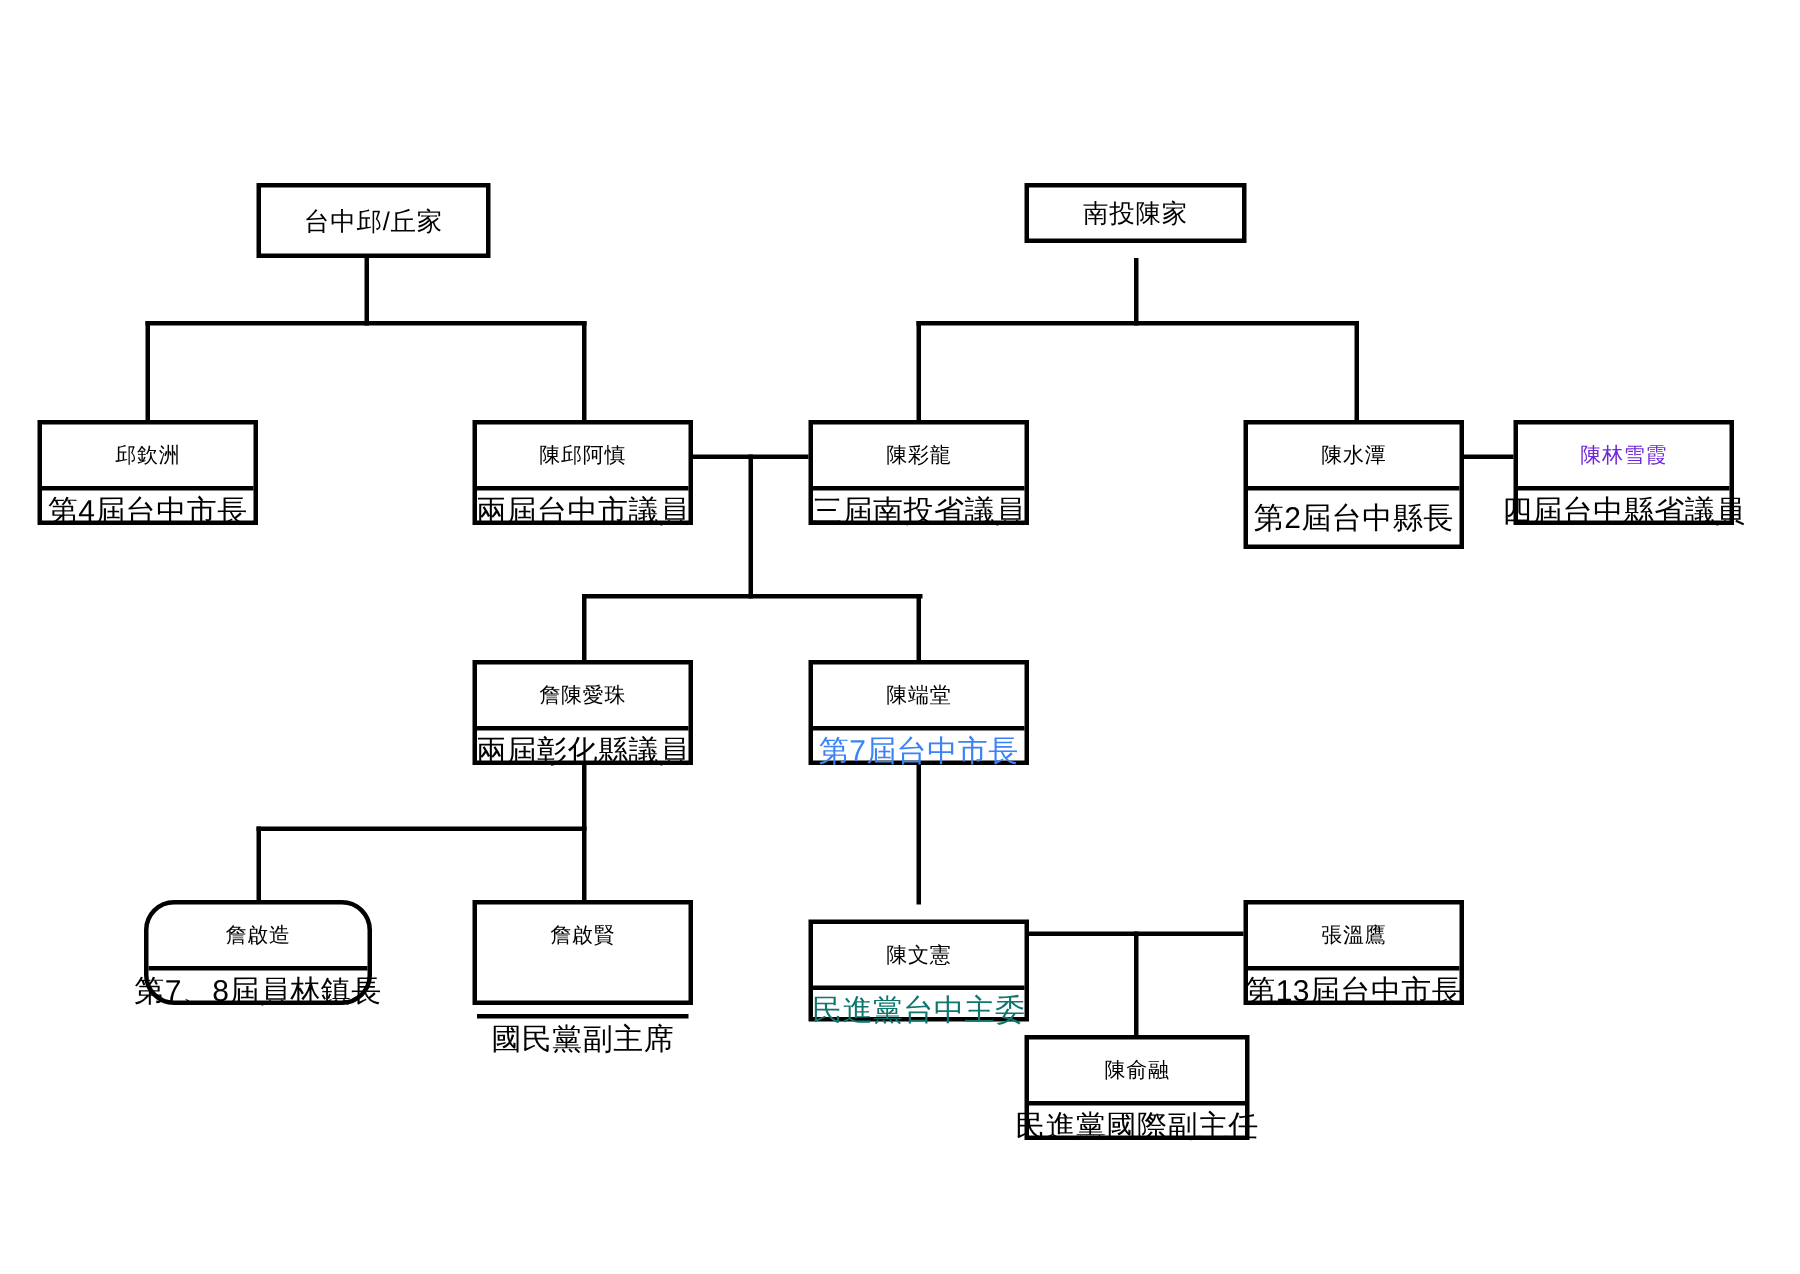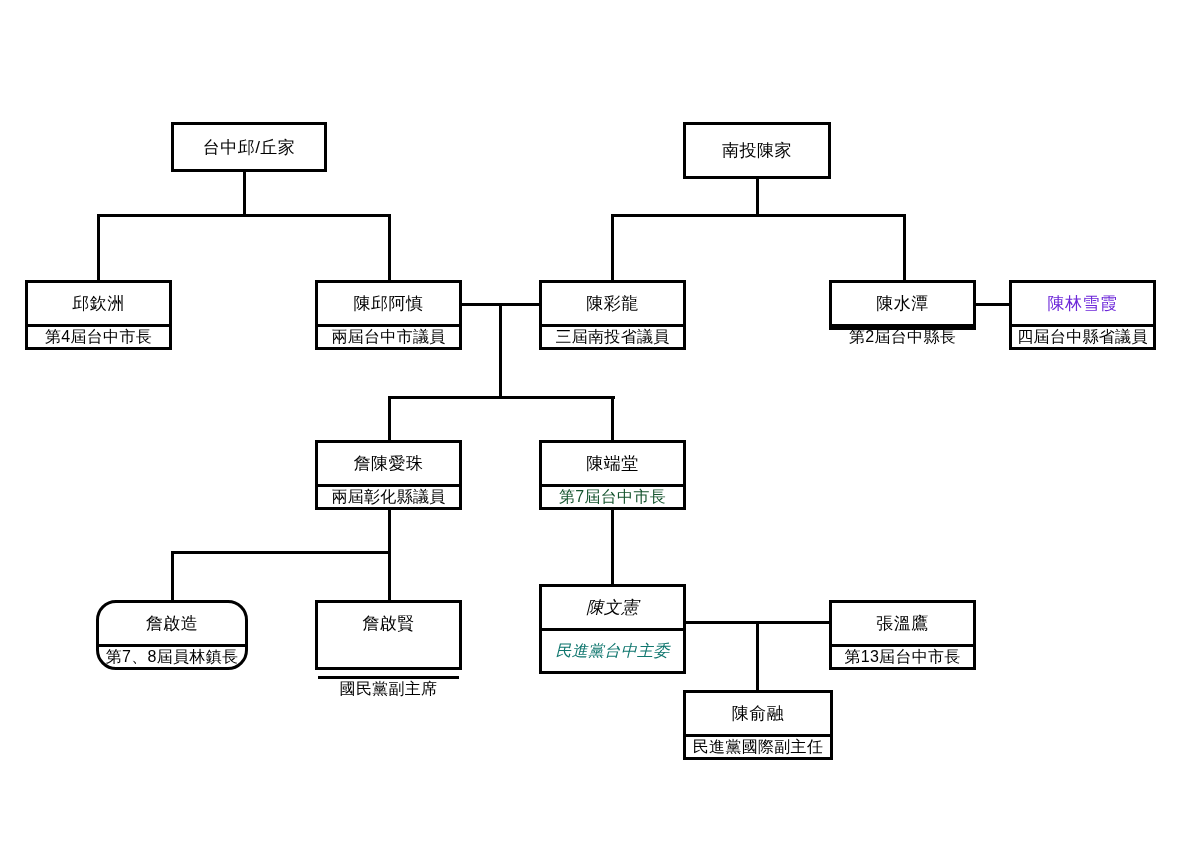--- a/index.html
+++ b/index.html
@@ -21,32 +21,32 @@
     border: 3px solid #000000;
     background: #ffffff;
     display: flex;
     flex-direction: column;
   }
   .node .name {
     flex: 0 0 41px;
     display: flex;
     align-items: center;
     justify-content: center;
-    font-size: 17px;
+    font-size: 14px;
     color: #000000;
     letter-spacing: 0.5px;
     white-space: nowrap;
   }
   .node .title {
     flex: 1 1 auto;
     border-top: 3px solid #000000;
     display: flex;
     align-items: center;
     justify-content: center;
-    font-size: 16px;
+    font-size: 20px;
     color: #000000;
     letter-spacing: 0.3px;
     white-space: nowrap;
   }
   .node.single {
     display: flex;
     align-items: center;
     justify-content: center;
   }
   .node.single .name {
@@ -80,60 +80,60 @@
     <div class="edge v" style="left: 611px; top: 396px; height: 47px; background: rgb(0, 0, 0);"></div>
     <div class="edge v" style="left: 388px; top: 508px; height: 95px; background: rgb(0, 0, 0);"></div>
     <div class="edge h" style="left: 171px; top: 551px; width: 220px; background: rgb(0, 0, 0);"></div>
     <div class="edge v" style="left: 171px; top: 551px; height: 51px; background: rgb(0, 0, 0);"></div>
     <div class="edge v" style="left: 611px; top: 508px; height: 95px; background: rgb(0, 0, 0);"></div>
     <div class="edge h" style="left: 684px; top: 621px; width: 148px; background: rgb(0, 0, 0);"></div>
     <div class="edge v" style="left: 756px; top: 621px; height: 72px; background: rgb(0, 0, 0);"></div>
     <div class="node single" style="left: 171px; top: 122px; width: 156px; height: 50px; border-color: rgb(0, 0, 0);">
       <div class="name" style="color: rgb(0, 0, 0);">台中邱/丘家</div>
     </div>
-    <div class="node single" style="left: 683px; top: 122px; width: 148px; height: 57px; border-color: rgb(0, 0, 0);">
+    <div class="node single" style="left: 683px; top: 122px; width: 148px; height: 40px; border-color: rgb(0, 0, 0);">
       <div class="name" style="color: rgb(0, 0, 0);">南投陳家</div>
     </div>
     <div class="node" style="left: 25px; top: 280px; width: 147px; height: 70px; border-color: rgb(0, 0, 0);">
       <div class="name" style="color: rgb(0, 0, 0);">邱欽洲</div>
       <div class="title" style="border-top-color: rgb(0, 0, 0); color: rgb(0, 0, 0);">第4屆台中市長</div>
     </div>
     <div class="node" style="left: 539px; top: 280px; width: 147px; height: 70px; border-color: rgb(0, 0, 0);">
       <div class="name" style="color: rgb(0, 0, 0);">陳彩龍</div>
       <div class="title" style="border-top-color: rgb(0, 0, 0); color: rgb(0, 0, 0);">三屆南投省議員</div>
     </div>
     <div class="node" style="left: 315px; top: 280px; width: 147px; height: 70px; border-color: rgb(0, 0, 0);">
       <div class="name" style="color: rgb(0, 0, 0);">陳邱阿慎</div>
       <div class="title" style="border-top-color: rgb(0, 0, 0); color: rgb(0, 0, 0);">兩屆台中市議員</div>
     </div>
-    <div class="node" style="left: 829px; top: 280px; width: 147px; height: 50px; border-color: rgb(0, 0, 0);">
+    <div class="node" style="left: 829px; top: 280px; width: 147px; height: 86px; border-color: rgb(0, 0, 0);">
       <div class="name" style="color: rgb(0, 0, 0);">陳水潭</div>
       <div class="title" style="border-top-color: rgb(0, 0, 0); color: rgb(0, 0, 0);">第2屆台中縣長</div>
     </div>
     <div class="node" style="left: 1009px; top: 280px; width: 147px; height: 70px; border-color: rgb(0, 0, 0);">
       <div class="name" style="color: #6d28d9;">陳林雪霞</div>
       <div class="title" style="border-top-color: rgb(0, 0, 0); color: rgb(0, 0, 0);">四屆台中縣省議員</div>
     </div>
     <div class="node" style="left: 315px; top: 440px; width: 147px; height: 70px; border-color: rgb(0, 0, 0);">
       <div class="name" style="color: rgb(0, 0, 0);">詹陳愛珠</div>
       <div class="title" style="border-top-color: rgb(0, 0, 0); color: rgb(0, 0, 0);">兩屆彰化縣議員</div>
     </div>
     <div class="node" style="left: 539px; top: 440px; width: 147px; height: 70px; border-color: rgb(0, 0, 0);">
       <div class="name" style="color: rgb(0, 0, 0);">陳端堂</div>
-      <div class="title" style="border-top-color: rgb(0, 0, 0); color: #14532d;">第7屆台中市長</div>
+      <div class="title" style="border-top-color: rgb(0, 0, 0); color: #3b82f6;">第7屆台中市長</div>
     </div>
     <div class="node" style="left: 96px; top: 600px; width: 152px; height: 70px; border-color: rgb(0, 0, 0); border-radius: 20px;">
       <div class="name" style="color: rgb(0, 0, 0);">詹啟造</div>
       <div class="title" style="border-top-color: rgb(0, 0, 0); color: rgb(0, 0, 0);">第7、8屆員林鎮長</div>
     </div>
     <div class="node" style="left: 315px; top: 600px; width: 147px; height: 70px; border-color: rgb(0, 0, 0); gap: 32px;">
       <div class="name" style="color: rgb(0, 0, 0);">詹啟賢</div>
       <div class="title" style="border-top-color: rgb(0, 0, 0); color: rgb(0, 0, 0);">國民黨副主席</div>
     </div>
-    <div class="node" style="left: 539px; top: 584px; width: 147px; height: 90px; border-color: rgb(0, 0, 0); font-style: italic;">
+    <div class="node" style="left: 539px; top: 613px; width: 147px; height: 68px; border-color: rgb(0, 0, 0);">
       <div class="name" style="color: rgb(0, 0, 0);">陳文憲</div>
       <div class="title" style="border-top-color: rgb(0, 0, 0); color: #0f766e;">民進黨台中主委</div>
     </div>
     <div class="node" style="left: 829px; top: 600px; width: 147px; height: 70px; border-color: rgb(0, 0, 0);">
       <div class="name" style="color: rgb(0, 0, 0);">張溫鷹</div>
       <div class="title" style="border-top-color: rgb(0, 0, 0); color: rgb(0, 0, 0);">第13屆台中市長</div>
     </div>
     <div class="node" style="left: 683px; top: 690px; width: 150px; height: 70px; border-color: rgb(0, 0, 0);">
       <div class="name" style="color: rgb(0, 0, 0);">陳俞融</div>
       <div class="title" style="border-top-color: rgb(0, 0, 0); color: rgb(0, 0, 0);">民進黨國際副主任</div>

